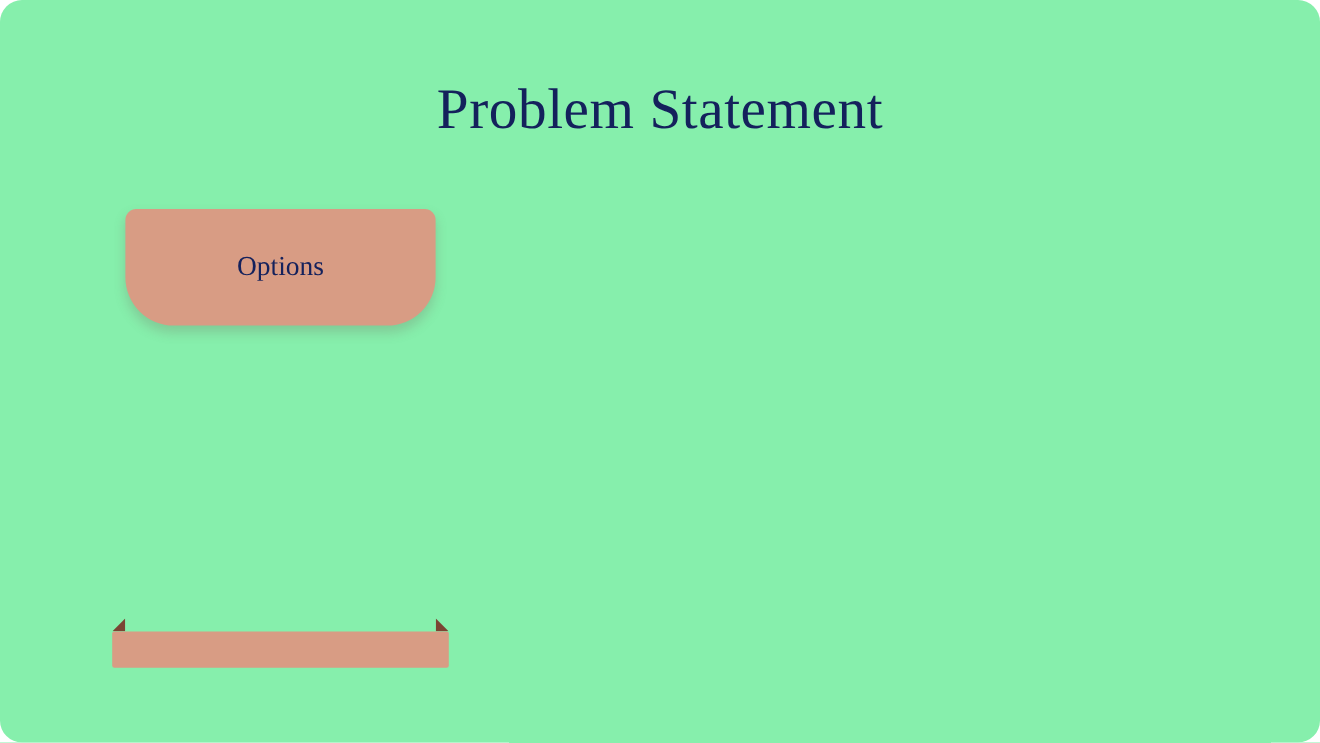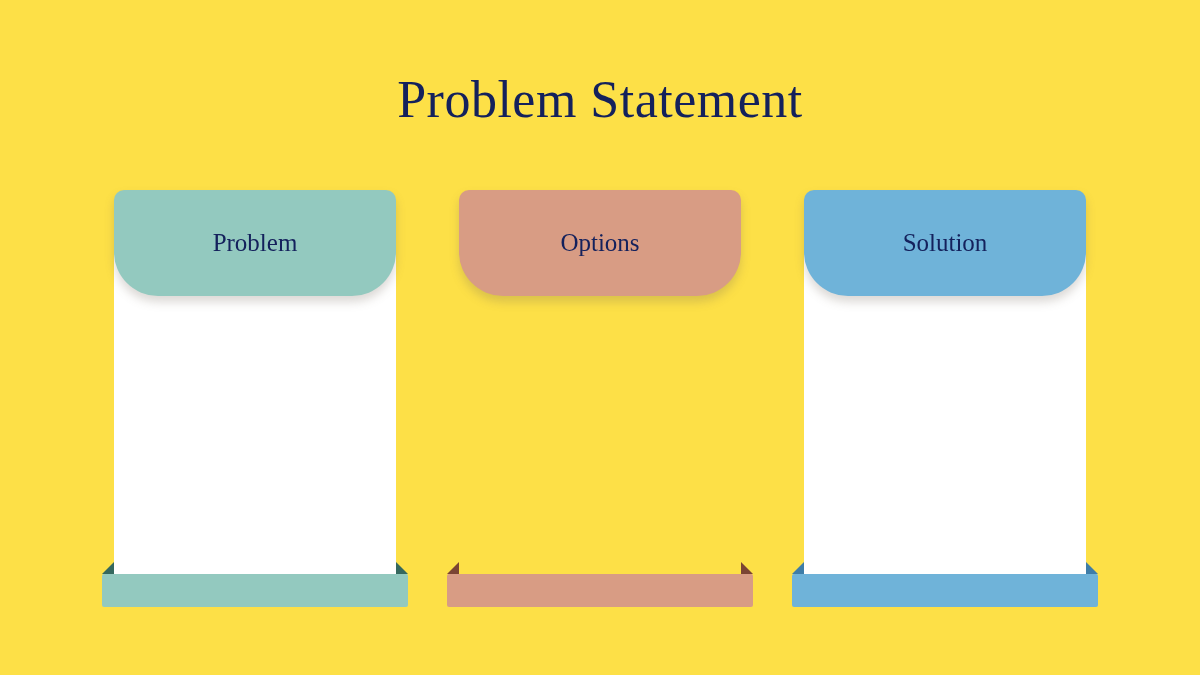--- a/index.html
+++ b/index.html
@@ -37,49 +37,31 @@
   .options-list { position:absolute; left:26px; right:26px; top:118px; }
   .option-item {
     border-top:2px solid #14215C;
     height:75.5px; box-sizing:border-box; padding-top:9px;
     text-align:center; font-size:18px; color:#14215C;
   }
 </style>
 </head>
 <body>
 
-<div class="slide" style="background: #fde047;">
+<div class="slide" style="background: #86efac; border-radius: 20px;">
 
   <h1 class="title" style="color: rgb(20, 33, 92);">Problem Statement</h1>
 
   <div class="cards">
 
-    <div class="card">
-      <div class="card-base" style="background: rgb(147, 201, 191);"></div>
-      <div class="fold fold-l" style="background: rgb(53, 104, 94);"></div>
-      <div class="fold fold-r" style="background: rgb(53, 104, 94);"></div>
-      <div class="card-body"></div>
-      <div class="card-header" style="background: rgb(147, 201, 191);">
-        <span>Problem</span>
-      </div>
-    </div>
 
     <div class="card">
       <div class="card-base" style="background: rgb(216, 156, 132);"></div>
       <div class="fold fold-l" style="background: rgb(123, 68, 51);"></div>
       <div class="fold fold-r" style="background: rgb(123, 68, 51);"></div>
       <div class="card-header" style="background: rgb(216, 156, 132);">
         <span>Options</span>
       </div>
     </div>
 
-    <div class="card">
-      <div class="card-base" style="background: rgb(111, 179, 217);"></div>
-      <div class="fold fold-l" style="background: rgb(62, 125, 168);"></div>
-      <div class="fold fold-r" style="background: rgb(62, 125, 168);"></div>
-      <div class="card-body"></div>
-      <div class="card-header" style="background: rgb(111, 179, 217);">
-        <span>Solution</span>
-      </div>
-    </div>
 
   </div>
 </div>
 
 </body></html>

